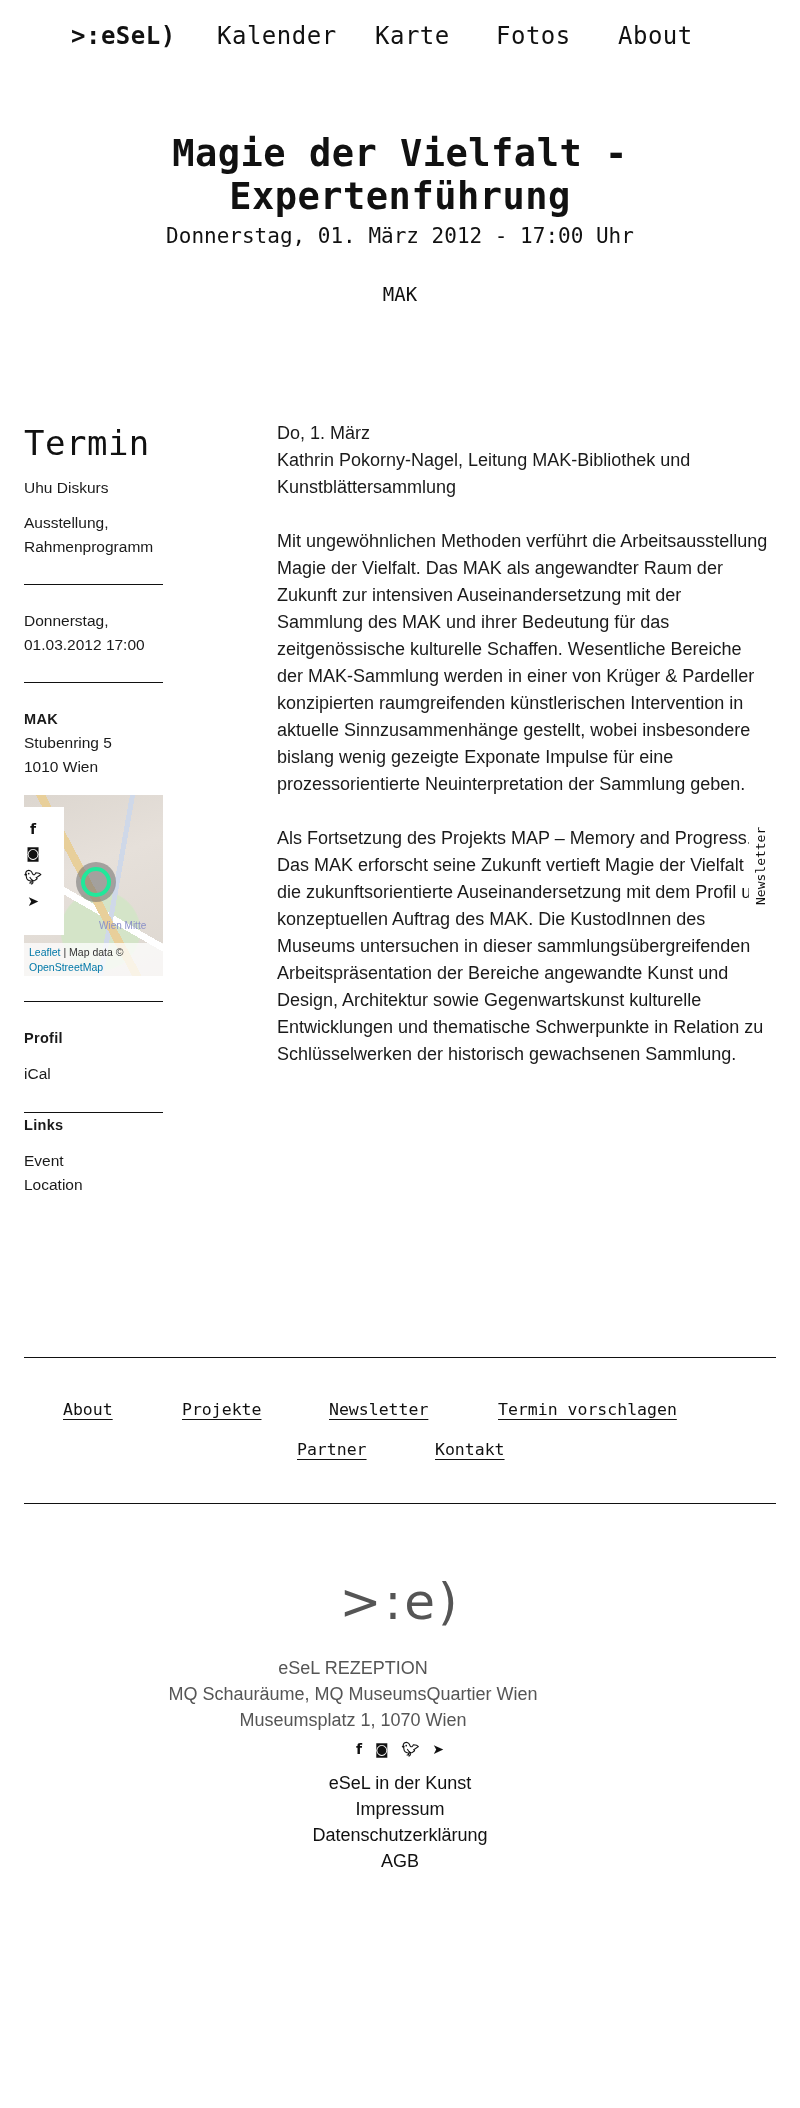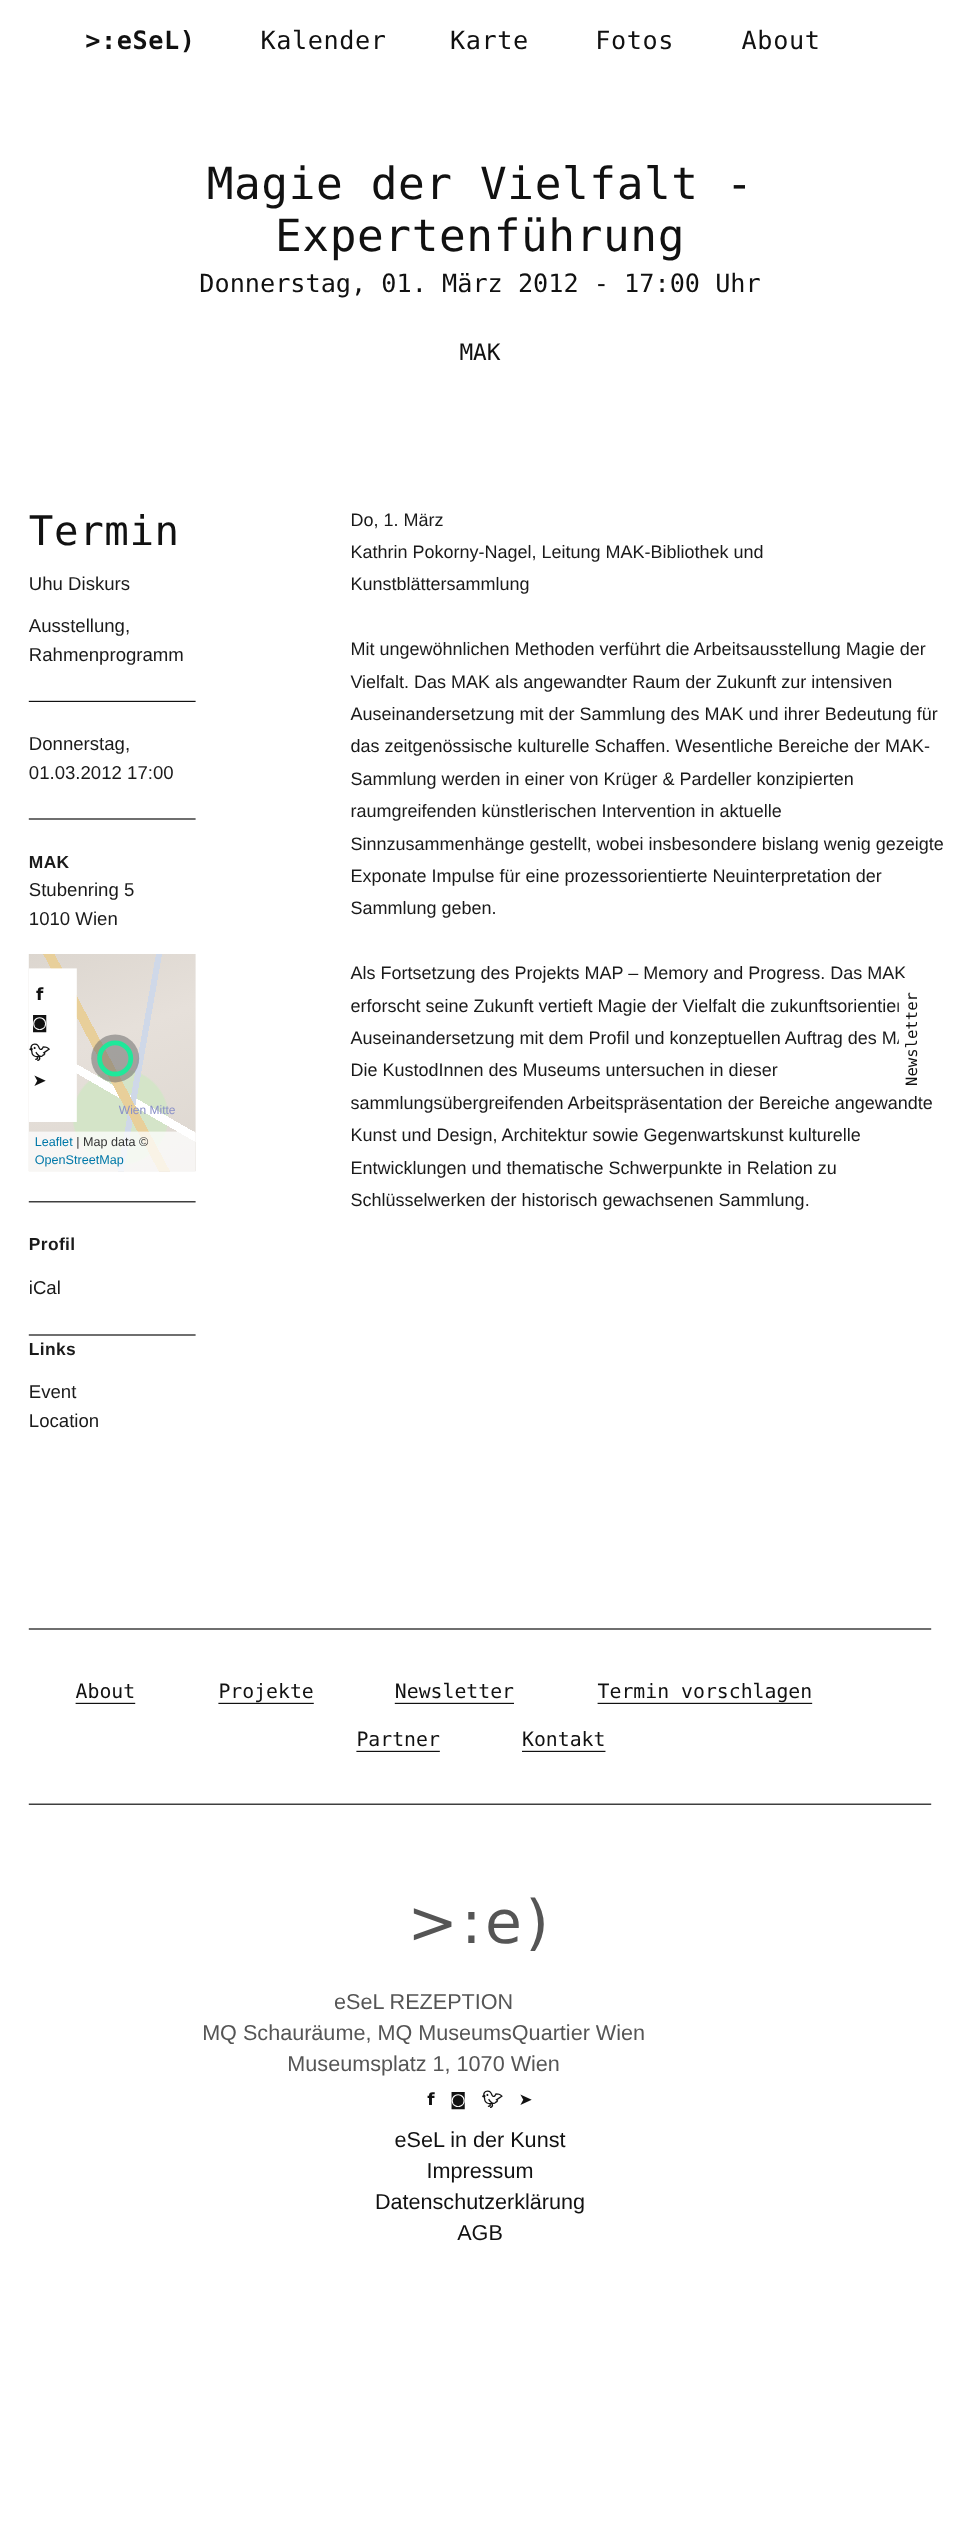--- a/index.html
+++ b/index.html
@@ -4,28 +4,28 @@
 <style>
   * { box-sizing: border-box; margin: 0; padding: 0; }
   html, body { width: 800px; background: #ffffff; color: #111; }
   body { position: relative; height: 2108px; font-family: "DejaVu Sans", sans-serif; overflow: hidden; }
   a { color: inherit; text-decoration: none; }
 
   .mono { font-family: "DejaVu Sans Mono", "Liberation Mono", monospace; }
 
   
   .topnav { position: absolute; top: 22px; left: 0; width: 800px; height: 30px; }
-  .topnav a { position: absolute; top: 0; font-size: 21px; letter-spacing: 0.5px; color: #111; }
+  .topnav a { position: absolute; top: 0; font-size: 24px; letter-spacing: 0.5px; color: #111; }
   .topnav .logo { left: 71px; font-weight: bold; }
   .topnav .n1 { left: 217px; }
   .topnav .n2 { left: 375px; }
   .topnav .n3 { left: 496px; }
   .topnav .n4 { left: 618px; }
 
-  .title { position: absolute; top: 132px; left: 0; width: 800px; text-align: center; font-size: 37px; letter-spacing: 0.5px; font-weight: normal; }
+  .title { position: absolute; top: 132px; left: 0; width: 800px; text-align: center; font-size: 37px; letter-spacing: 0.5px; font-weight: bold; }
   .datetime { position: absolute; top: 224px; left: 0; width: 800px; text-align: center; font-size: 21px; }
   .venue-top { position: absolute; top: 283px; left: 0; width: 800px; text-align: center; font-size: 19px; }
 
   
   .sidebar { position: absolute; left: 24px; top: 420px; width: 139px; font-family: "Liberation Sans", sans-serif; font-size: 15.5px; color: #1a1a1a; }
   .sidebar .h { font-family: "DejaVu Sans Mono", monospace; font-size: 34px; letter-spacing: 0.5px; color: #111; line-height: 46px; }
   .sb-line { line-height: 24px; }
   .sb-rule { height: 1px; background: #111; width: 139px; }
   .sb-bold { font-weight: bold; font-size: 14.5px; letter-spacing: 0.3px; }
 
@@ -38,21 +38,21 @@
            linear-gradient(160deg, #dcd6cf 0%, #e6e0da 40%, #ddd7d0 100%); }
   .map .share { position: absolute; left: 0; top: 12px; width: 40px; height: 128px; background: #fff; }
   .map .share span { position: absolute; left: 0; width: 18px; text-align: center; font-size: 14px; font-weight: bold; color: #111; font-family: "DejaVu Sans", sans-serif; }
   .map .marker-halo { position: absolute; left: 52px; top: 67px; width: 40px; height: 40px; border-radius: 50%; background: rgba(110,110,110,0.55); }
   .map .marker { position: absolute; left: 57px; top: 72px; width: 30px; height: 30px; border-radius: 50%; border: 4px solid #20e89a; }
   .map .wien-mitte { position: absolute; left: 75px; top: 125px; font-family: "Liberation Sans", sans-serif; font-size: 10px; font-weight: normal; color: #8a90c8; }
   .map .attr { position: absolute; left: 0; bottom: 0; width: 139px; height: 33px; background: rgba(255,255,255,0.75); font-family: "Liberation Sans", sans-serif; font-size: 10.5px; color: #333; padding: 2px 0 0 5px; line-height: 15px; }
   .map .attr a { color: #0078a8; }
 
   
-  .main { position: absolute; left: 292px; top: 420px; width: 495px; font-family: "Liberation Sans", sans-serif; font-size: 15px; line-height: 27px; color: #1a1a1a; }
+  .main { position: absolute; left: 277px; top: 420px; width: 495px; font-family: "Liberation Sans", sans-serif; font-size: 18px; line-height: 27px; color: #1a1a1a; }
   .main p { margin-bottom: 27px; }
 
   .newsletter-tab { position: absolute; left: 749px; top: 815px; width: 38px; height: 90px; background: #fff; }
   .newsletter-tab span { position: absolute; left: 4px; top: 90px; transform-origin: 0 0; transform: rotate(-90deg); font-family: "DejaVu Sans Mono", monospace; font-size: 13px; white-space: nowrap; color: #111; }
 
   
   .hr { position: absolute; left: 24px; width: 752px; height: 1px; background: #111; }
   .fnav { position: absolute; left: 0; width: 800px; font-family: "DejaVu Sans Mono", monospace; font-size: 16.5px; }
   .fnav a { position: absolute; text-decoration: underline; text-underline-offset: 4px; color: #111; }
 

